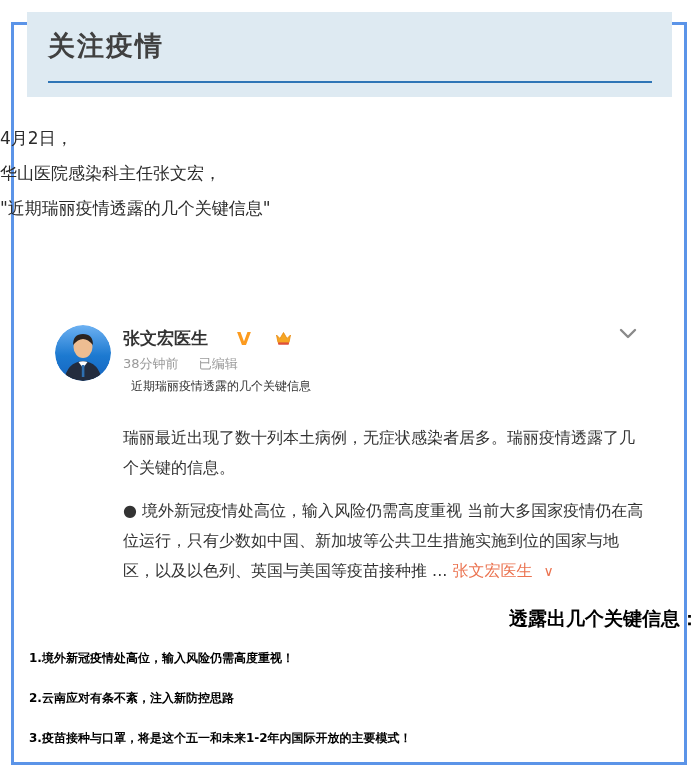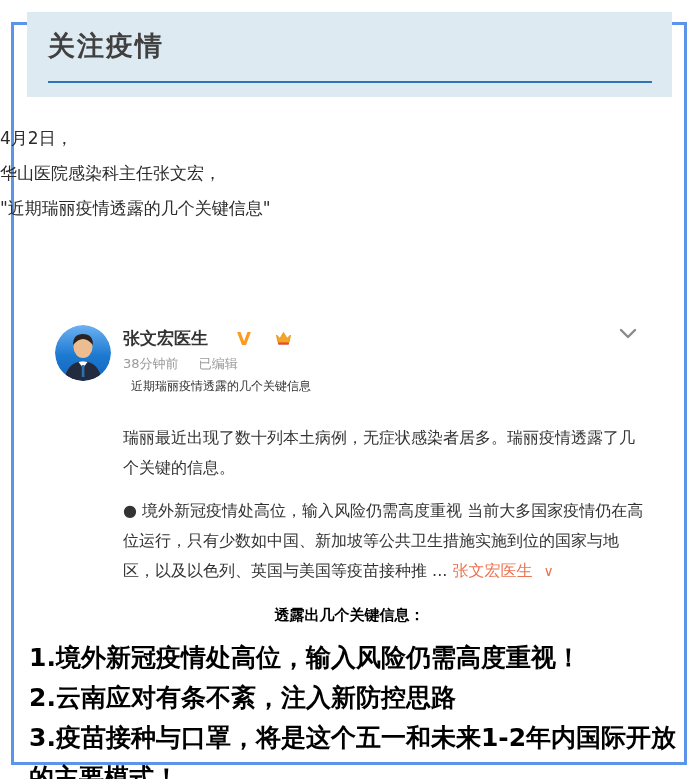--- a/index.html
+++ b/index.html
@@ -39,25 +39,25 @@
   .crown { margin-left:4px; width:17px; height:15px; }
   .time-row { position:absolute; left:68px; top:32px; font-size:13px; color:#9a9a9a; }
   .time-row .edited { margin-left:16px; }
   .post-title { position:absolute; left:76px; top:55px; font-size:12px; color:#333333; }
   .post-p1 { position:absolute; left:68px; top:100px; width:522px; font-size:16px; line-height:30px; color:#333333; }
   .post-p2 { position:absolute; left:68px; top:173px; width:522px; font-size:16px; line-height:30px; color:#333333; }
   .expand-link { color:#EB7350; cursor:pointer; }
   .expand-caret { color:#EB7350; font-size:14px; margin-left:6px; cursor:pointer; }
 
   .summary-heading {
-    position:absolute; left:0; top:606px; width:699px; text-align:center;
-    font-size:15px; font-weight:bold; color:#000000;
+    position:absolute; left:0; top:606px; width:699px; text-align:right;
+    font-size:19px; font-weight:bold; color:#000000;
   }
   .summary-items { position:absolute; left:29px; top:638px; width:650px; }
-  .summary-items div { height:40px; line-height:40px; font-size:25px; font-weight:bold; color:#000000; }
+  .summary-items div { height:40px; line-height:40px; font-size:12px; font-weight:bold; color:#000000; }
 </style>
 </head>
 <body>
 
 <div class="page-border"></div>
 
 <div class="header-box">
   <div class="header-title">关注疫情</div>
   <div class="header-underline"></div>
 </div>

